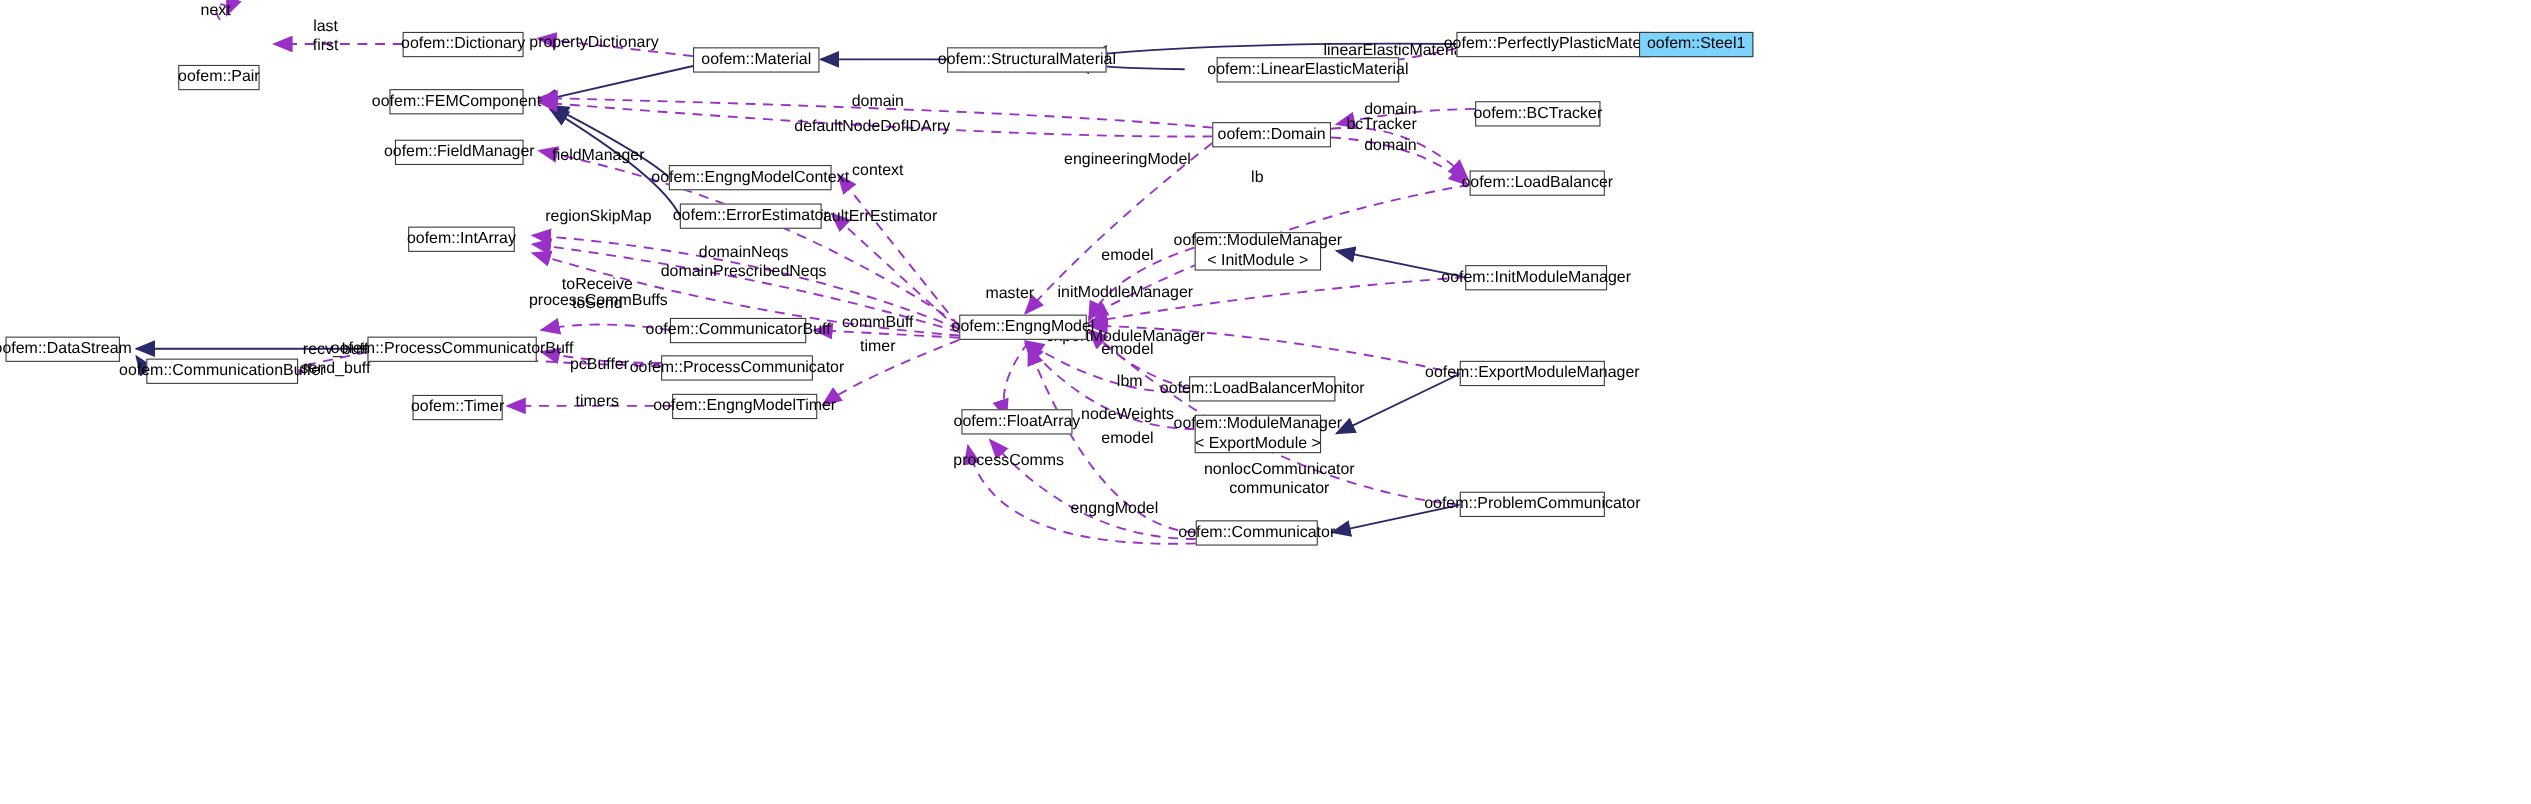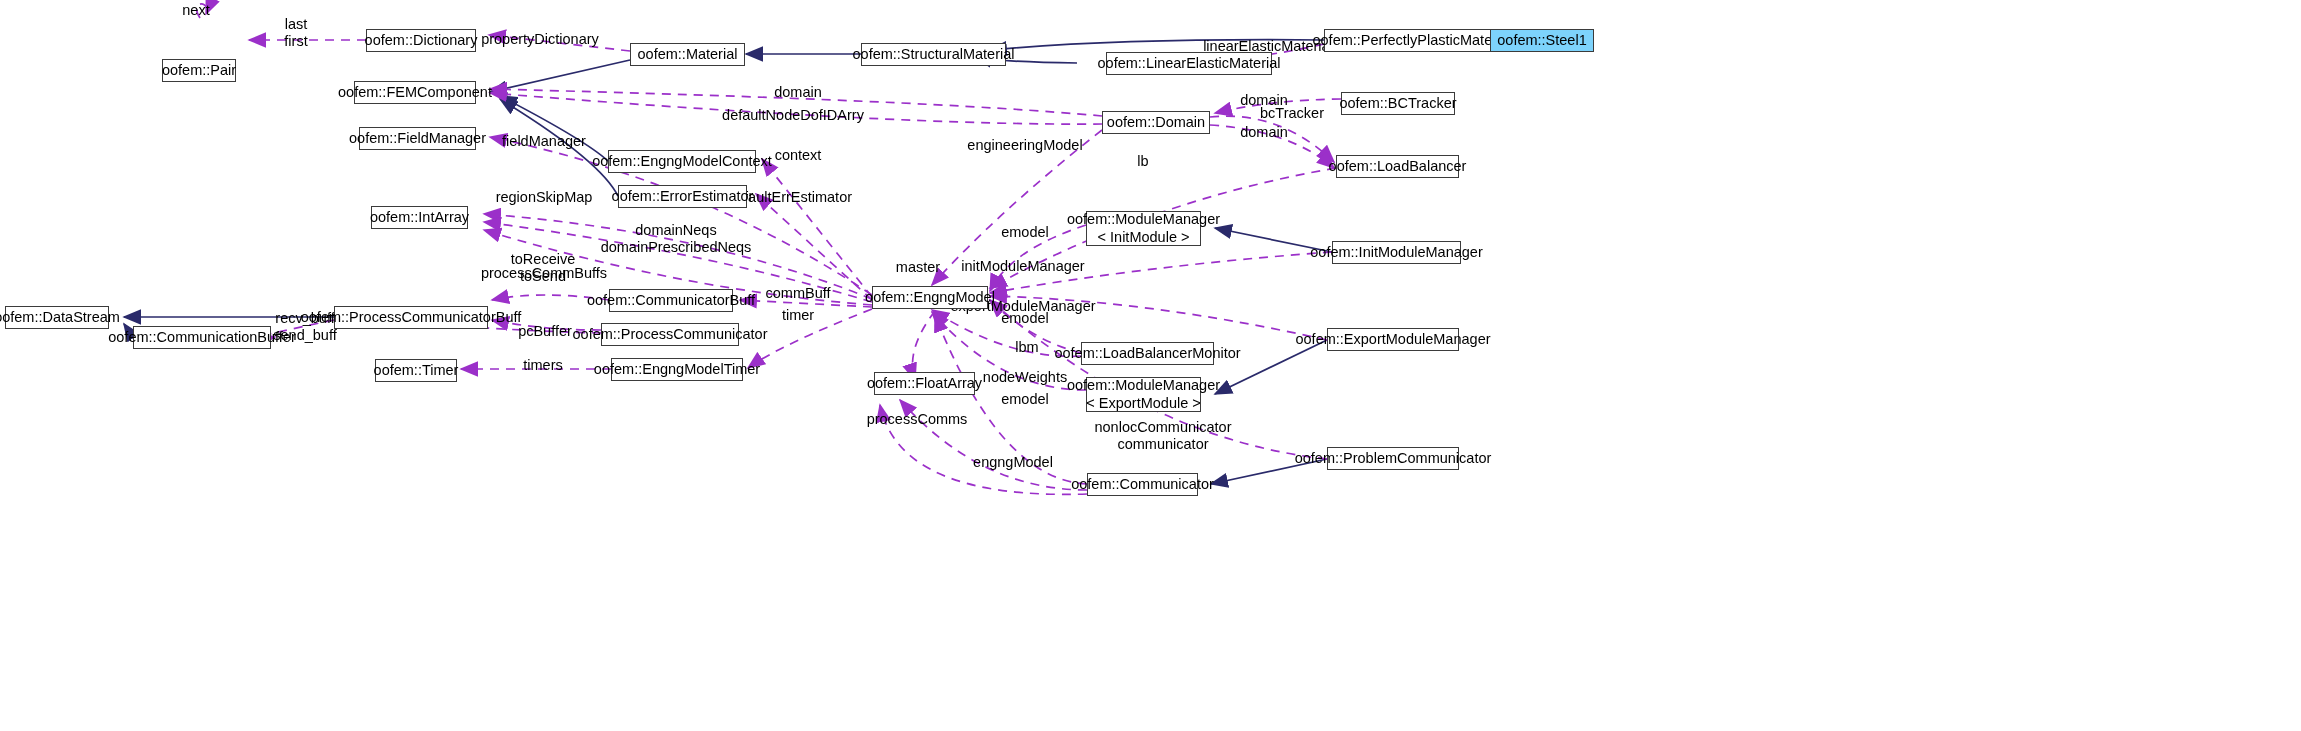--- a/index.html
+++ b/index.html
@@ -232,21 +232,21 @@
   </div>
   <div class="edge-label" style="left:1268px;top:38px;">
     <span>linearElasticMaterial</span>
   </div>
   <div class="edge-label" style="left:798px;top:84px;">
     <span>domain</span>
   </div>
   <div class="edge-label" style="left:1264px;top:92px;">
     <span>domain</span>
   </div>
-  <div class="edge-label" style="left:1264px;top:105px;margin-left:28px;">
+  <div class="edge-label" style="left:1228px;top:105px;margin-left:28px;">
     <span>bcTracker</span>
   </div>
   <div class="edge-label" style="left:1264px;top:124px;">
     <span>domain</span>
   </div>
   <div class="edge-label" style="left:793px;top:107px;">
     <span>defaultNodeDofIDArry</span>
   </div>
   <div class="edge-label" style="left:544px;top:133px;">
     <span>fieldManager</span>

